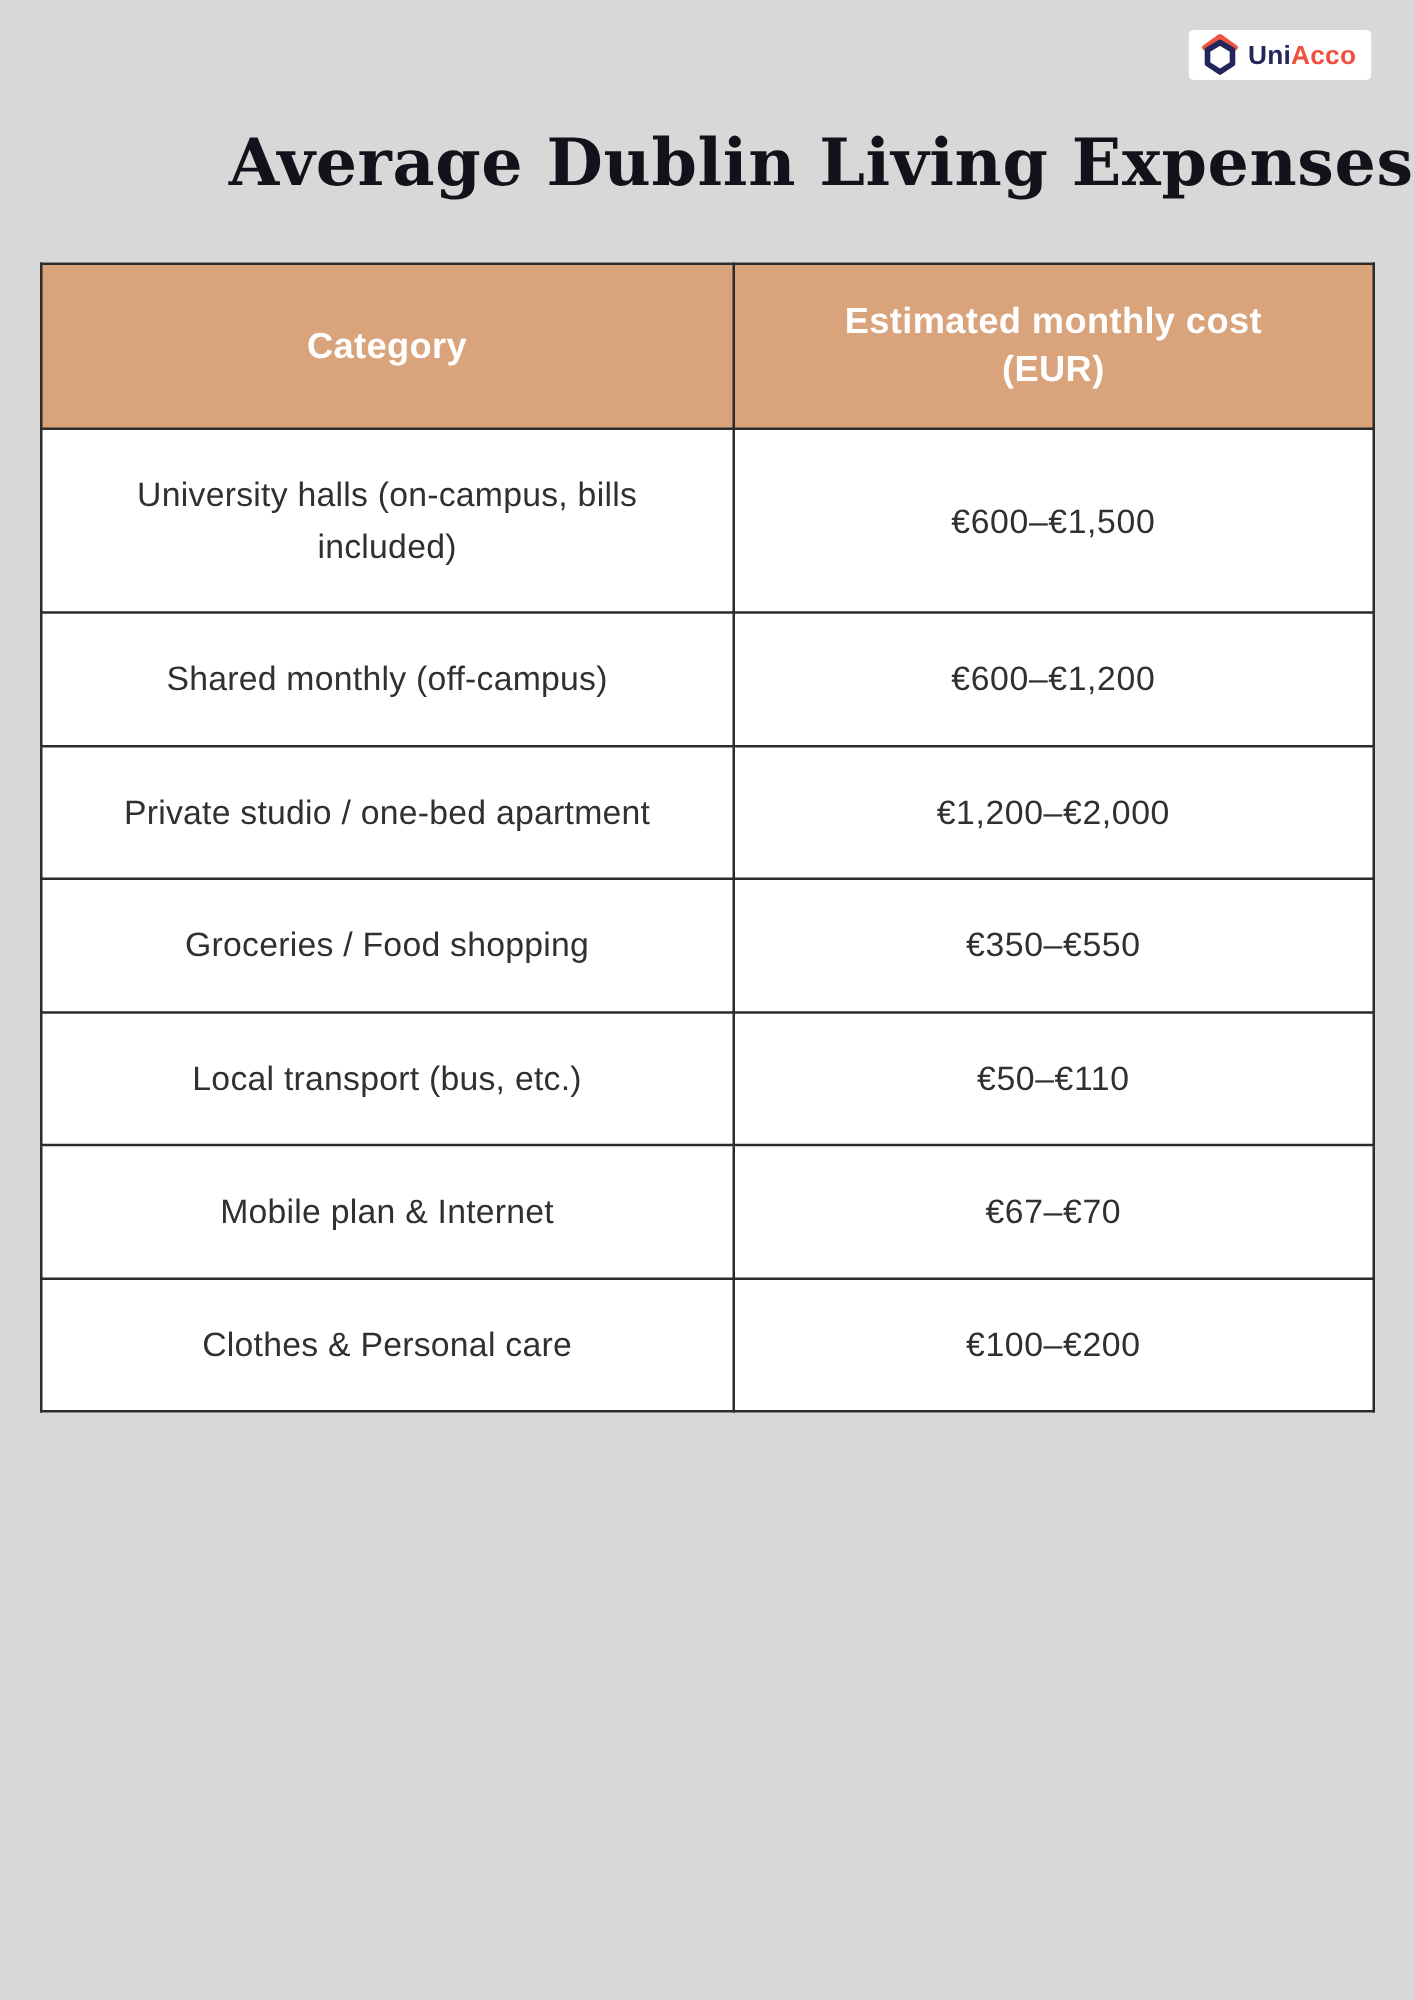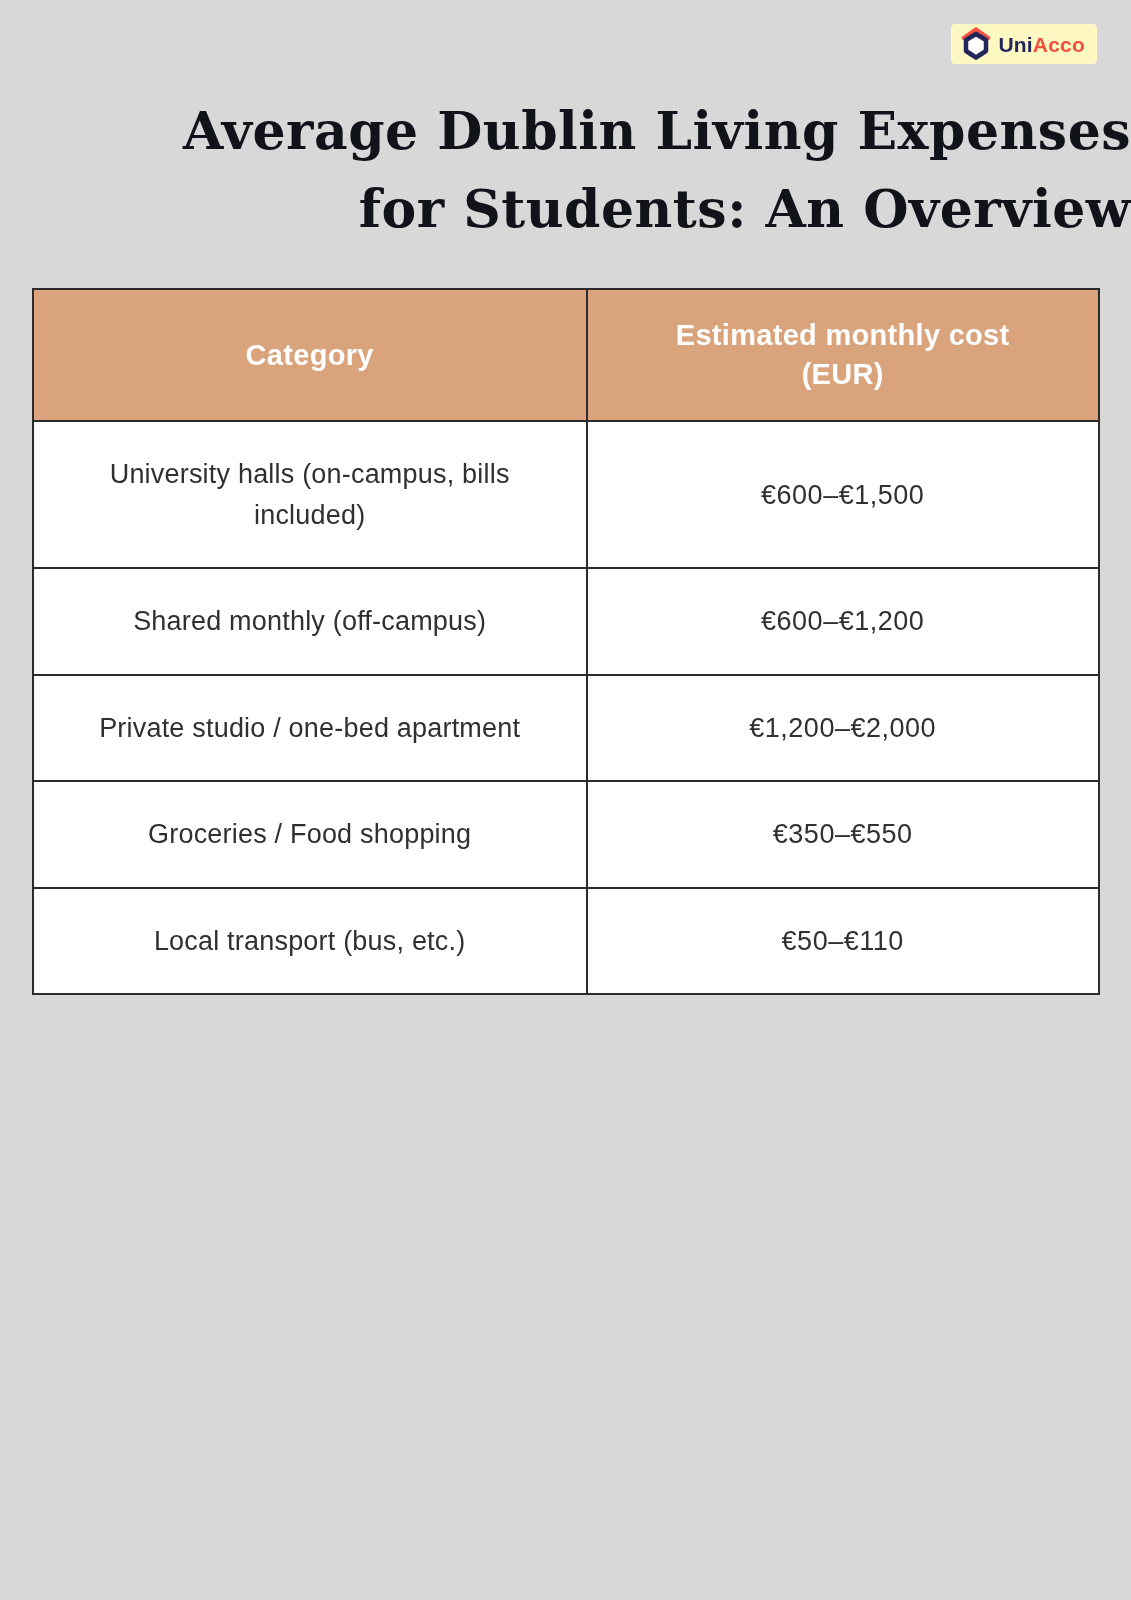--- a/index.html
+++ b/index.html
@@ -9,21 +9,21 @@
     background: #d8d8d8;
     font-family: "Liberation Sans", sans-serif;
     position: relative;
     overflow: hidden;
   }
   
   .logo-box {
     position: absolute;
     top: 24px;
     right: 34px;
-    background: #fef9c3;
+    background: #ffffff;
     border-radius: 4px;
     padding: 6px 12px 6px 10px;
     display: flex;
     align-items: center;
     gap: 7px;
     height: 40px;
   }
   .logo-text {
     font-size: 21px;
     font-weight: bold;
@@ -93,21 +93,20 @@
     <svg width="30" height="34" viewBox="0 0 30 34">
       <polyline points="3,11 15,2.5 27,11" fill="none" stroke="#f0533f" stroke-width="4.5" stroke-linecap="round" stroke-linejoin="round"></polyline>
       <path d="M15 7 L25 13 L25 24 L15 30.5 L5 24 L5 13 Z" fill="#ffffff" stroke="#23265a" stroke-width="4.5" stroke-linejoin="round"></path>
     </svg>
   </span>
   <span class="logo-text"><span class="uni">Uni</span><span class="acco">Acco</span></span>
 </div>
 
 <div class="title">
   <div>Average Dublin Living Expenses</div>
-  <div>for Students: An Overview</div>
 </div>
 
 <table class="expense-table">
   <thead>
     <tr>
       <th>
           <span class="th-inner">Category</span>
         </th>
       <th>
           <span class="th-inner">Estimated monthly cost (EUR)</span>
@@ -128,14 +127,22 @@
         <td>€1,200–€2,000</td>
       </tr>
       <tr>
         <td>Groceries / Food shopping</td>
         <td>€350–€550</td>
       </tr>
       <tr>
         <td>Local transport (bus, etc.)</td>
         <td>€50–€110</td>
       </tr>
+      <tr>
+        <td>Mobile plan &amp; Internet</td>
+        <td>€67–€70</td>
+      </tr>
+      <tr>
+        <td>Clothes &amp; Personal care</td>
+        <td>€100–€200</td>
+      </tr>
     </tbody>
 </table>
 
 </body></html>

